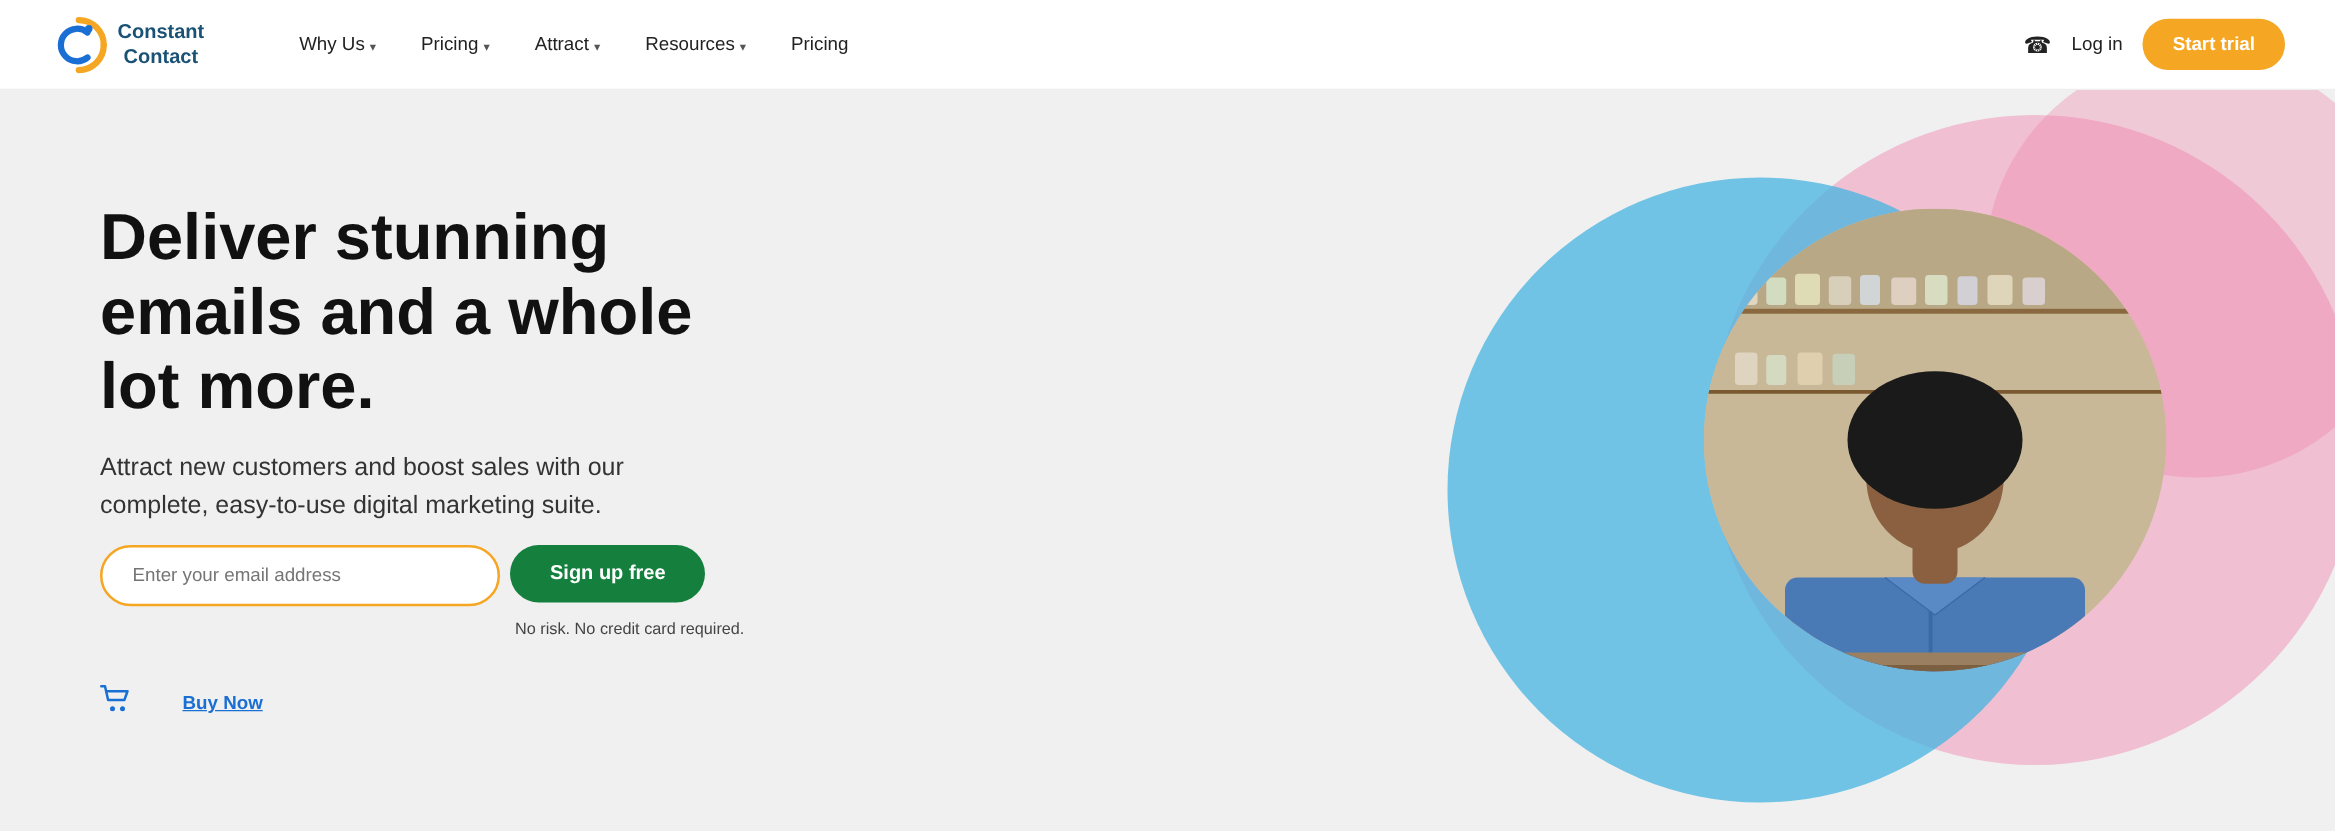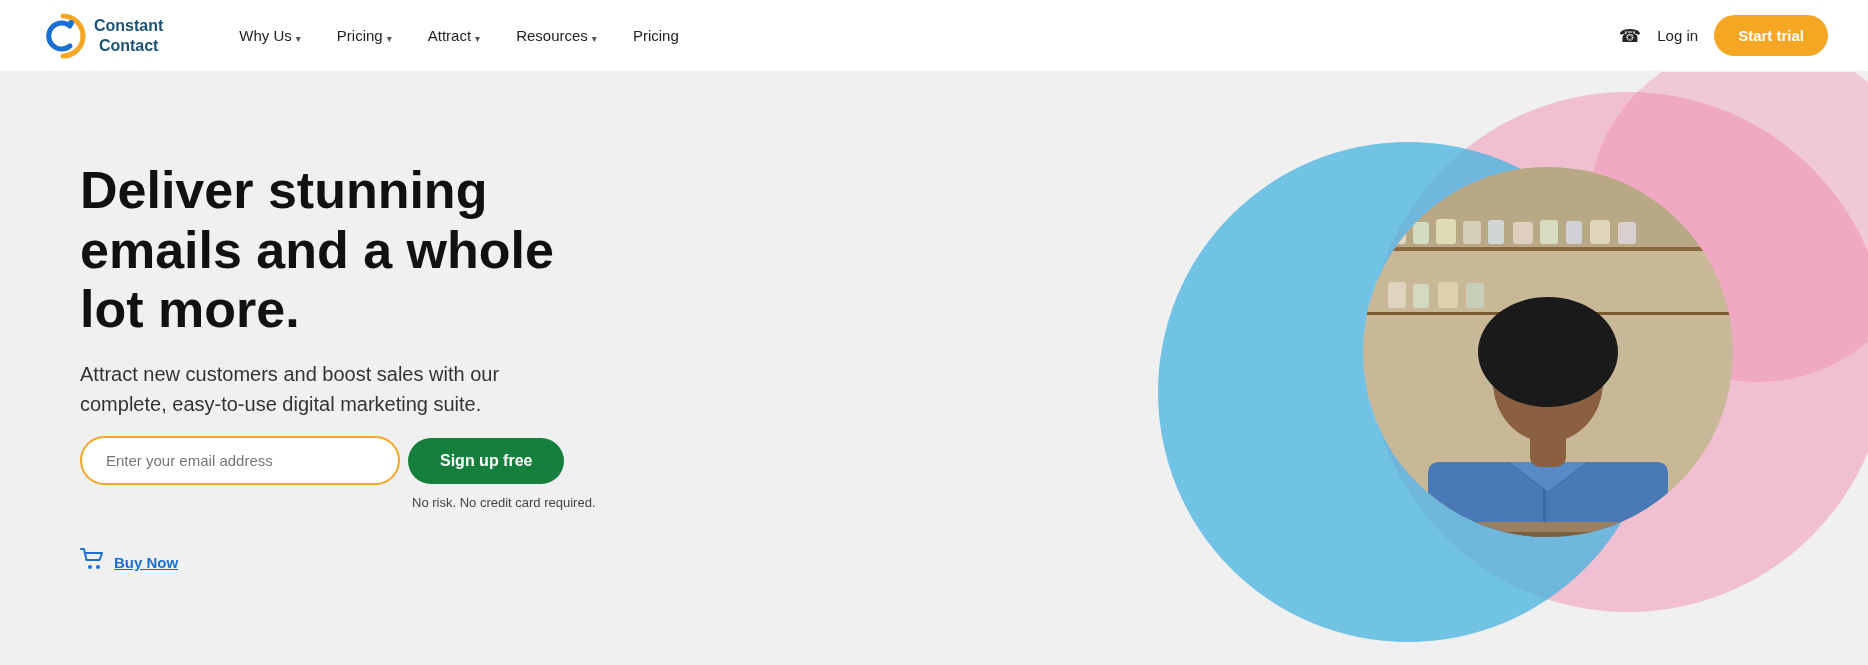--- a/index.html
+++ b/index.html
@@ -104,21 +104,21 @@
     }
     .hero-subheadline {
       font-size: 20px;
       color: #333;
       line-height: 1.5;
       margin-bottom: 17px;
       max-width: 480px;
     }
     .email-form {
       display: flex;
-      align-items: center;
+      align-items: flex-start;
       gap: 8px;
       margin-bottom: 10px;
     }
     .email-input {
       border: 2px solid #f5a623;
       border-radius: 30px;
       padding: 14px 24px;
       font-size: 15px;
       color: #999;
       width: 320px;
@@ -151,20 +151,21 @@
     .cart-icon {
       color: #1a6fd4;
       font-size: 22px;
     }
     .buy-now-link {
       color: #1a6fd4;
       font-size: 15px;
       font-weight: 600;
       text-decoration: underline;
       cursor: pointer;
+      margin-left: 32px;
     }
 
     
     .hero-svg-container {
       position: absolute;
       right: 0;
       top: 0;
       width: 900px;
       height: 100%;
     }

